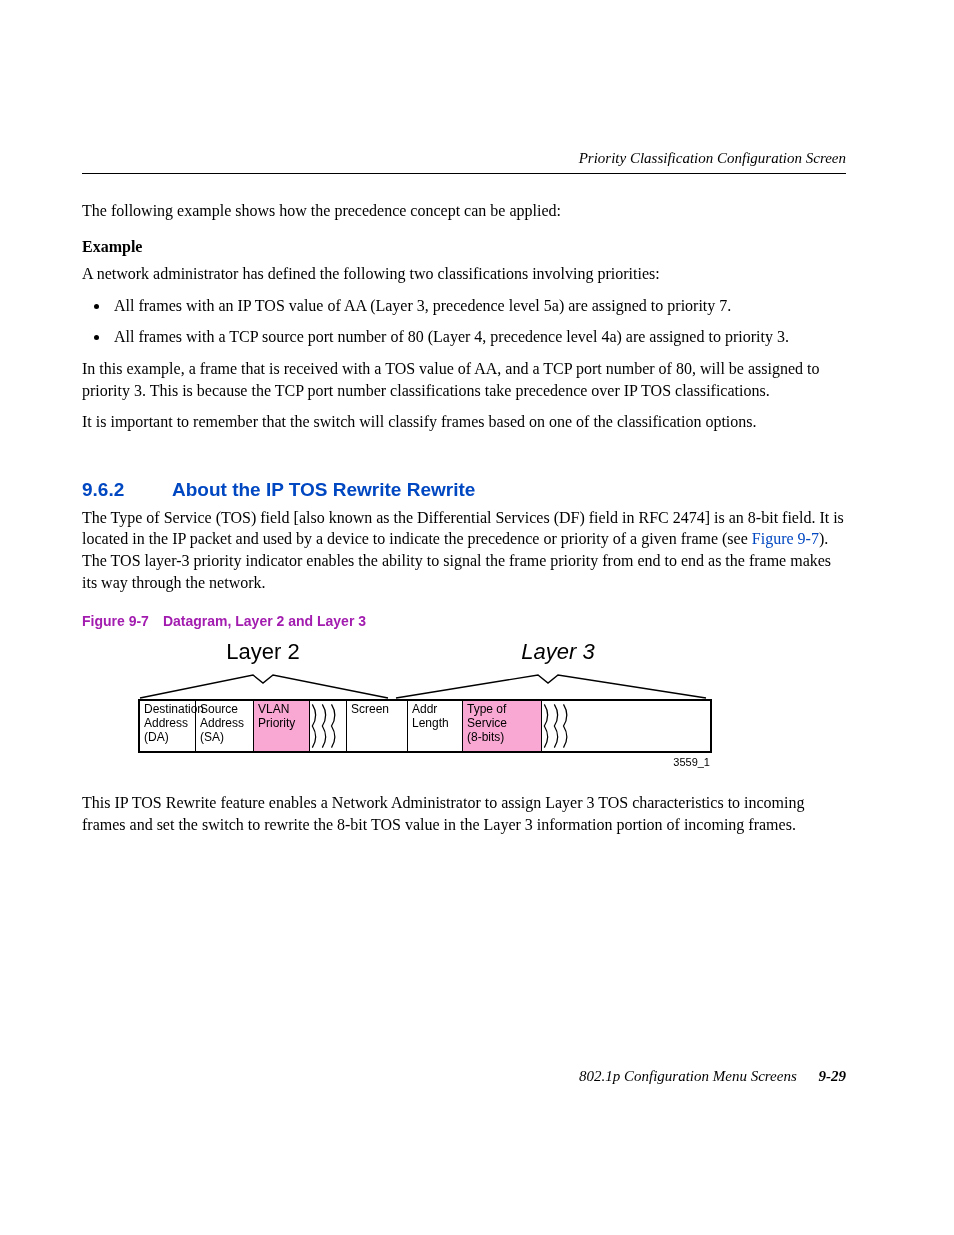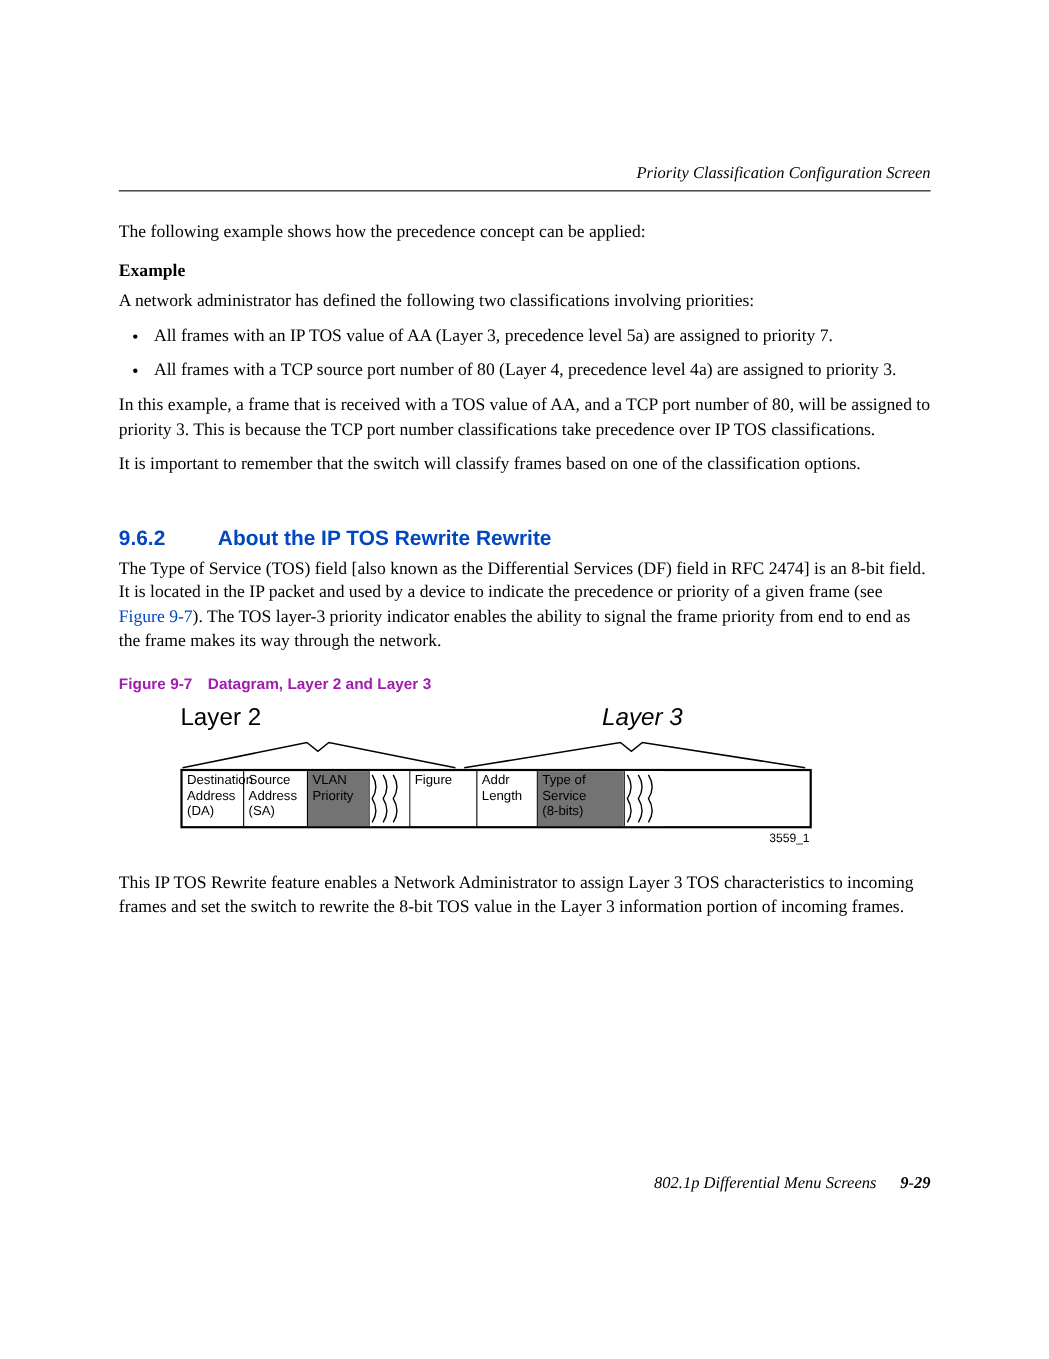--- a/index.html
+++ b/index.html
@@ -8,21 +8,21 @@
     font-family: "Times New Roman", Times, serif;
     font-size: 16px;
     color: #000;
     background: #fff;
     width: 954px;
     height: 1235px;
     position: relative;
     box-sizing: border-box;
   }
   .page {
-    padding: 150px 108px 60px 108px;
+    padding: 150px 108px 60px 82px;
     box-sizing: border-box;
     height: 100%;
     position: relative;
   }
   .header-right {
     text-align: right;
     font-style: italic;
     font-size: 15px;
     margin-bottom: 6px;
   }
@@ -77,21 +77,21 @@
     font-family: Arial, Helvetica, sans-serif;
     position: relative;
     margin: 0 0 8px 56px;
     width: 580px;
   }
   .layer-labels {
     display: flex;
     font-size: 22px;
     margin-bottom: 6px;
   }
-  .layer-label-2 { width: 250px; }
+  .layer-label-2 { width: 250px; text-align: center; }
   .layer-label-3 { width: 300px; text-align: center; margin-left: 20px; font-style: italic;}
   .bracket-row {
     height: 28px;
     position: relative;
   }
   .bracket-row svg {
     position: absolute;
     top: 0; left: 0;
   }
   .boxes {
@@ -107,21 +107,21 @@
   .box {
     font-size: 12px;
     padding: 2px 4px;
     display: flex;
     flex-direction: column;
     justify-content: flex-start;
     box-sizing: border-box;
     line-height: 1.15;
   }
   .sep { border-right: 1.5px solid #000; }
-  .shaded { background: #737373; }
+  .shaded { background: #f9a8d4; }
   .curve-gap {
     position: relative;
     width: 28px;
     flex: 0 0 28px;
     background: #fff;
     border-left: 1.5px solid #000;
   }
   .curve-gap svg {
     position: absolute;
     top: -1px; left: -1px;
@@ -199,35 +199,35 @@
       <div class="box sep" style="width:56px">Destination<br>Address<br>(DA)</div>
       <div class="box sep" style="width:58px">Source<br>Address<br>(SA)</div>
       <div class="box shaded" style="width:55px">VLAN<br>Priority</div>
       <div class="curve-gap" style="width:36px; flex:0 0 36px">
         <svg viewBox="0 0 36 52">
           <path d="M4 0 Q12 13 4 26 Q12 39 4 52" fill="none" stroke="#000" stroke-width="1.5"></path>
           <path d="M16 0 Q24 13 16 26 Q24 39 16 52" fill="none" stroke="#000" stroke-width="1.5"></path>
           <path d="M27 0 Q35 13 27 26 Q35 39 27 52" fill="none" stroke="#000" stroke-width="1.5"></path>
         </svg>
       </div>
-      <div class="box sep" style="width:62px;border-left:1.5px solid #000">Figure</div>
+      <div class="box sep" style="width:62px;border-left:1.5px solid #000">Screen</div>
       <div class="box sep" style="width:55px">Addr<br>Length</div>
       <div class="box shaded" style="width:78px">Type of<br>Service<br>(8-bits)</div>
       <div class="curve-gap" style="width:36px; flex:0 0 36px">
         <svg viewBox="0 0 36 52">
           <path d="M4 0 Q12 13 4 26 Q12 39 4 52" fill="none" stroke="#000" stroke-width="1.5"></path>
           <path d="M16 0 Q24 13 16 26 Q24 39 16 52" fill="none" stroke="#000" stroke-width="1.5"></path>
           <path d="M27 0 Q35 13 27 26 Q35 39 27 52" fill="none" stroke="#000" stroke-width="1.5"></path>
         </svg>
       </div>
       <div class="box" style="flex:1"></div>
     </div>
     <div class="diag-id">3559_1</div>
   </div>
 
   <p class="after-figure">This IP TOS Rewrite feature enables a Network Administrator to assign Layer 3 TOS characteristics to incoming frames and set the switch to rewrite the 8-bit TOS value in the Layer 3 information portion of incoming frames.</p>
 
   <div class="footer">
-    <span>802.1p Differential Menu Screens</span>
+    <span>802.1p Configuration Menu Screens</span>
     <span class="pg">9-29</span>
   </div>
 
 </div>
 
 </body></html>

